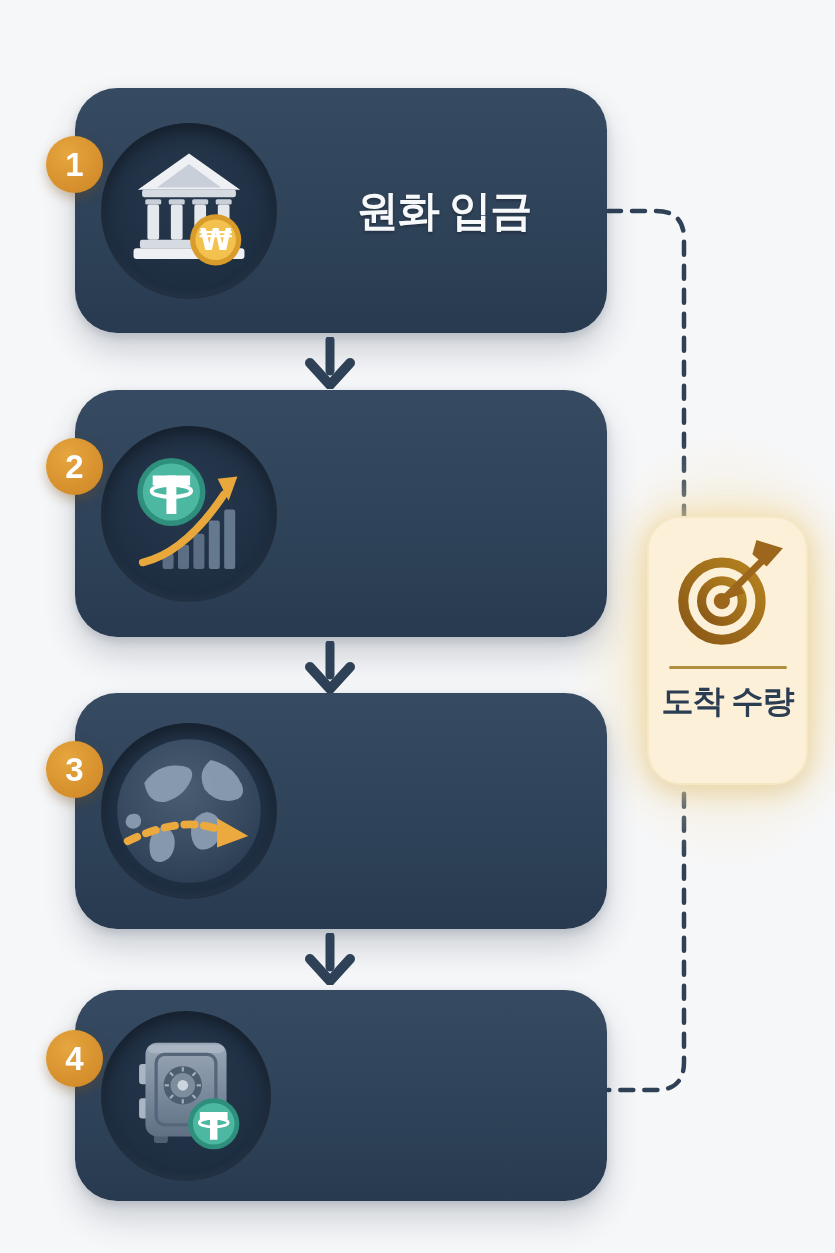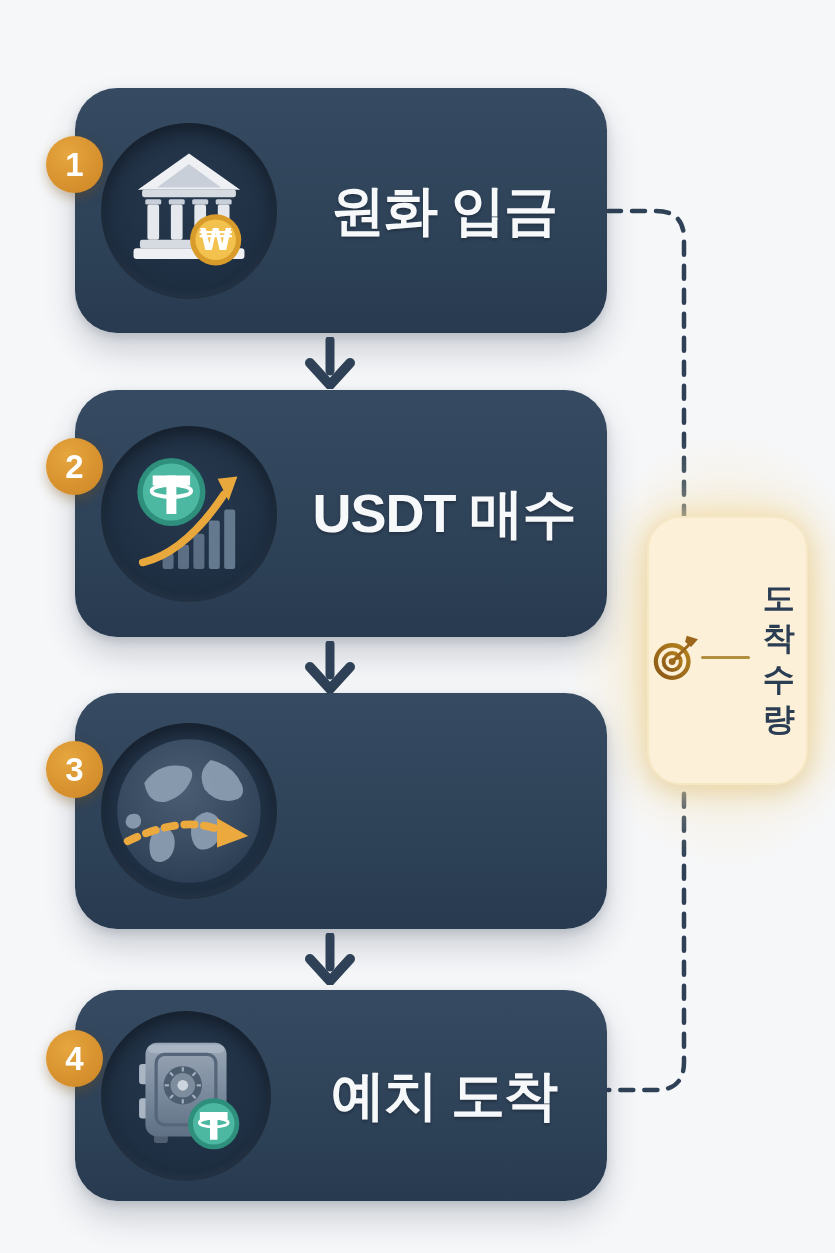--- a/index.html
+++ b/index.html
@@ -46,37 +46,37 @@
     position:absolute; left:26px; top:50%; transform:translateY(-50%);
     width:176px; height:176px; border-radius:50%;
     background:radial-gradient(circle at 50% 40%, #27394f, #1d2d40 75%);
     box-shadow:inset 0 8px 16px rgba(0,0,0,.38), inset 0 -4px 10px rgba(255,255,255,.05);
     display:flex; align-items:center; justify-content:center;
   }
   .card4 .iconwrap { width:170px; height:170px; }
 
   .label {
     position:absolute; left:214px; right:8px; top:50%; transform:translateY(-50%);
-    text-align:center; color:#f6f8fa; font-size:54px; font-weight:900;
+    text-align:center; color:#f6f8fa; font-size:42px; font-weight:900;
     letter-spacing:-1px; white-space:nowrap;
     text-shadow:0 2px 3px rgba(0,0,0,.25);
   }
 
   
   .down-arrow { position:absolute; left:298px; width:64px; height:52px; }
   .arrow1 { top:337px; } .arrow2 { top:641px; } .arrow3 { top:933px; }
 
   
   .callout {
     position:absolute; left:647px; top:516px; width:161px; height:269px;
     background:#fcf1d8;
     border:2px solid #f6e8c6;
     border-radius:34px;
     box-shadow:0 0 36px rgba(243,216,152,.85), 0 8px 20px rgba(170,140,80,.22);
-    display:flex; align-items:center;
+    display:flex; flex-direction:column; align-items:center;
     padding-top:16px;
   }
   .callout .divider {
     width:118px; height:3px; background:#b18f3e; border-radius:2px;
     margin:10px 0 12px;
   }
   .callout-text { text-align:center; color:#2b3d53; font-weight:800; font-size:32px; line-height:1.26; letter-spacing:-1px; }
   .callout-text span { display:block; }
 </style>
 </head>
@@ -143,21 +143,20 @@
           <rect x="64" y="78" width="10" height="32" rx="2" fill="#5c6e83"></rect>
           <rect x="78" y="66" width="10" height="44" rx="2" fill="#64788e"></rect>
           <rect x="92" y="56" width="10" height="54" rx="2" fill="#64788e"></rect>
         </g>
         <g>
           <path d="M18 104 C 44 98, 68 78, 92 42" fill="none" stroke="#e9a83c" stroke-width="7" stroke-linecap="round"></path>
           <polygon points="86,28 104,26 96,48" fill="#e9a83c"></polygon>
         </g>
       </svg>
     </div>
-    <h2 class="label">USDT 매수</h2>
   </section>
 
   <svg class="down-arrow arrow2" viewBox="0 0 64 52">
     <line x1="32" y1="3" x2="32" y2="34" stroke="#2e4156" stroke-width="9" stroke-linecap="round"></line>
     <path d="M12 26 L32 48 L52 26" fill="none" stroke="#2e4156" stroke-width="10" stroke-linecap="round" stroke-linejoin="round"></path>
   </svg>
 
   <section class="card card3">
     <div class="badge">
       <span>3</span>
@@ -229,21 +228,20 @@
         </g>
         <g>
           <circle cx="86" cy="86" r="24" fill="#2e8f7d"></circle>
           <circle cx="86" cy="86" r="19.5" fill="#4cb8a2"></circle>
           <rect x="73" y="75" width="26" height="7" fill="#ffffff"></rect>
           <rect x="82.5" y="75" width="7" height="26" fill="#ffffff"></rect>
           <ellipse cx="86" cy="85" rx="13.5" ry="4" fill="none" stroke="#ffffff" stroke-width="2.6"></ellipse>
         </g>
       </svg>
     </div>
-    <h2 class="label">예치 도착</h2>
   </section>
 
   <aside class="callout">
     <svg width="122" height="122" viewBox="0 0 120 120">
       <defs>
         <linearGradient id="goldGrad" x1="0" y1="1" x2="1" y2="0">
           <stop offset="0%" stop-color="#8a5717"></stop>
           <stop offset="100%" stop-color="#b5831f"></stop>
         </linearGradient>
       </defs>

